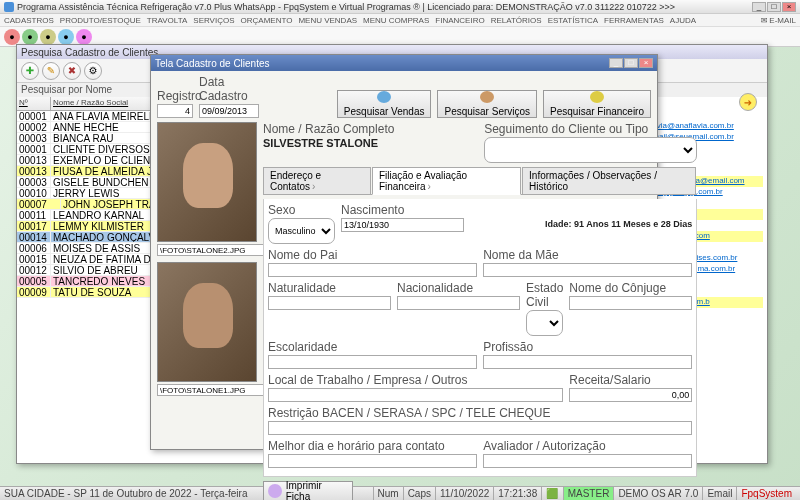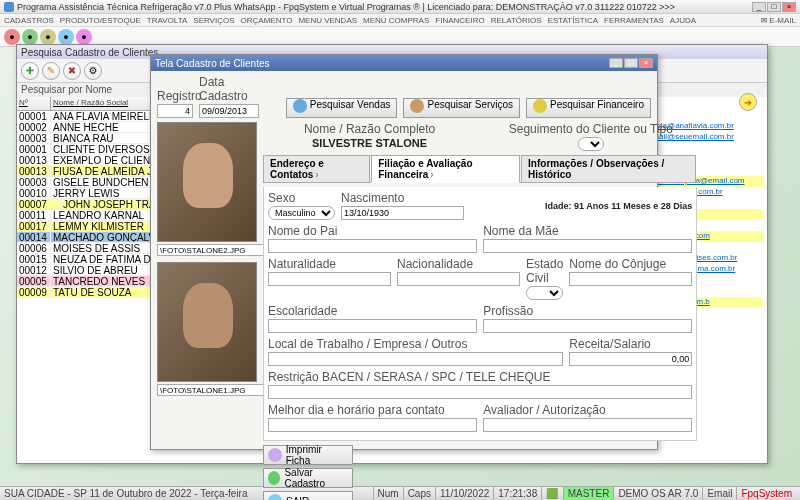--- a/index.html
+++ b/index.html
@@ -36,51 +36,51 @@
 .email-row { height: 11px; font-size: 8px; color: #0066cc; text-decoration: underline; overflow: hidden; white-space: nowrap; padding: 0 2px; }
 .email-row.yellow { background: #ffff99; }
 .dialog { top: 54px; left: 150px; width: 508px; height: 396px; z-index: 10; background: #f4f4f0; }
 .dlg-title { background: linear-gradient(#6a8cc8, #4a6ca8); color: #fff; height: 16px; display: flex; align-items: center; padding: 0 4px; font-size: 9px; }
 .dlg-title .winbtns { margin-left: auto; }
 .dlg-body { padding: 4px 6px; }
 .dlg-top { display: flex; gap: 6px; align-items: flex-end; margin-bottom: 4px; }
 .fld-group { display: flex; flex-direction: column; }
 .fld-label { font-size: 12px; color: #555; margin-bottom: 1px; }
 .fld-input { border: 1px solid #aaa; background: #fff; height: 14px; padding: 0 2px; font-size: 9px; }
-.pesq-btn { height: 20px; padding: 0 6px; background: linear-gradient(#f8f8f8,#e0e0e0); border: 1px solid #999; display: flex; align-items: flex-start; gap: 3px; font-size: 8px; cursor: pointer; }
+.pesq-btn { height: 28px; padding: 0 6px; background: linear-gradient(#f8f8f8,#e0e0e0); border: 1px solid #999; display: flex; align-items: center; gap: 3px; font-size: 8px; cursor: pointer; flex-direction: column; }
 .pesq-btn .ico { width: 14px; height: 14px; border-radius: 50%; }
 .dlg-main { display: flex; gap: 6px; }
 .photo-col { width: 100px; }
 .photo-box { width: 100px; height: 120px; background: linear-gradient(135deg,#8a7560,#5a4530); border: 1px solid #888; margin-bottom: 2px; position: relative; overflow: hidden; }
 .face { position: absolute; width: 50px; height: 65px; background: #c8a080; border-radius: 40% 40% 30% 30%; top: 20px; left: 25px; }
 .photo-name { display: flex; align-items: center; gap: 2px; margin-bottom: 6px; }
 .photo-name input { flex: 1; height: 12px; border: 1px solid #aaa; font-size: 8px; padding: 0 2px; }
 .mini-btn { width: 14px; height: 12px; background: linear-gradient(#f8f8f8,#ddd); border: 1px solid #999; font-size: 8px; text-align: center; cursor: pointer; }
 .form-col { flex: 1; }
 .name-val { font-weight: bold; font-size: 11px; color: #222; }
 .seg-row { display: flex; gap: 8px; margin-bottom: 4px; }
-.seg-row .fld-group { flex: 1; align-items: center; }
+.seg-row .fld-group { flex: 1; }
 .tabs { display: flex; border-bottom: 1px solid #aaa; margin-bottom: 4px; }
-.tab { padding: 2px 6px; font-size: 8px; background: #e8e8e8; border: 1px solid #aaa; border-bottom: none; margin-right: 1px; cursor: pointer; font-weight: bold; }
+.tab { padding: 2px 6px; font-size: 8px; background: #e8e8e8; border: 1px solid #aaa; border-bottom: none; margin-right: 1px; cursor: pointer; }
 .tab.active { background: #fff; border-bottom: 1px solid #fff; margin-bottom: -1px; }
 .tab-arrow { color: #888; margin-left: 2px; }
 .tab-panel { background: #fff; border: 1px solid #ccc; border-top: none; padding: 4px; min-height: 180px; }
 .form-row { display: flex; gap: 6px; margin-bottom: 4px; }
 .form-row .fld-group { flex: 1; }
 .idade { font-size: 9px; font-weight: bold; color: #222; align-self: center; margin-left: auto; }
 .obs-section { margin-top: 4px; display: flex; gap: 6px; }
 .obs-box { flex: 1; }
 .obs-ta { width: 100%; height: 50px; border: 1px solid #aaa; background: #ffffe8; font-size: 9px; }
 .action-btns { display: flex; flex-direction: column; gap: 3px; width: 90px; }
 .act-btn { height: 20px; background: linear-gradient(#f8f8f8,#e0e0e0); border: 1px solid #999; display: flex; align-items: center; gap: 4px; padding: 0 4px; font-size: 8px; cursor: pointer; }
 .act-ico { width: 14px; height: 14px; border-radius: 50%; }
 .statusbar { position: absolute; bottom: 0; left: 0; right: 0; height: 14px; background: linear-gradient(#f0f0f0,#d8d8d8); display: flex; align-items: center; padding: 0 4px; font-size: 8px; color: #444; border-top: 1px solid #aaa; }
 .sb-cell { padding: 0 4px; border-left: 1px solid #aaa; height: 100%; display: flex; align-items: center; }
 .sb-green { background: #8e8; }
-select.fld-input { height: 14px; border-radius: 7px; }
+select.fld-input { height: 26px; border-radius: 7px; }
 .right-toolbar { position: absolute; right: 10px; top: 48px; display: flex; gap: 2px; }
 </style>
 </head>
 <body>
 
 <div class="titlebar">
   <div class="titlebar-icon"></div>
   <div class="titlebar-text">Programa Assistência Técnica Refrigeração v7.0 Plus WhatsApp - FpqSystem e Virtual Programas ® | Licenciado para: DEMONSTRAÇÃO v7.0 311222 010722 &gt;&gt;&gt;</div>
   <div class="winbtns">
     <div class="winbtn">_</div>

